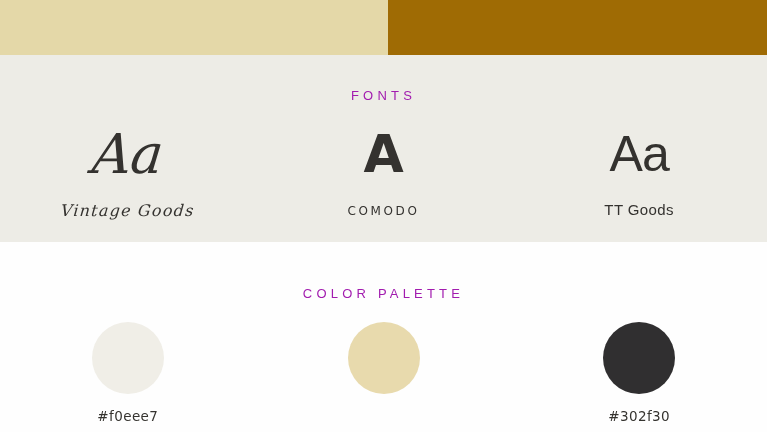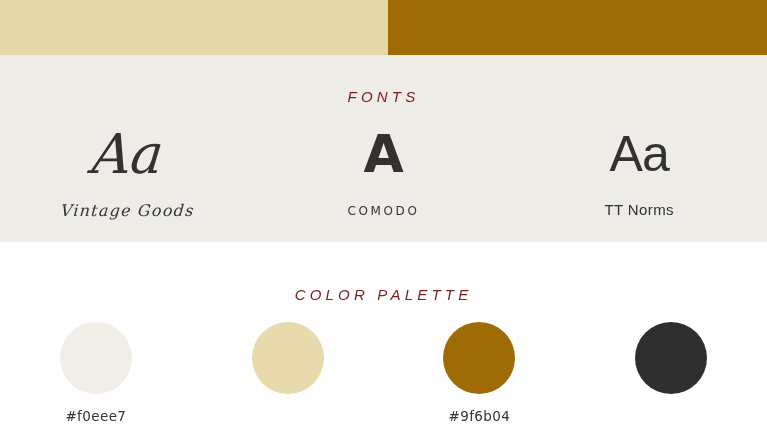--- a/index.html
+++ b/index.html
@@ -53,25 +53,24 @@
   .fonts-section {
     position: absolute;
     left: 0;
     top: 55px;
     width: 767px;
     height: 187px;
     background: #edece6;
   }
   .section-title {
     text-align: center;
-    color: #7f1d1d;
-    font-size: 15px;
+    color: #a21caf;
+    font-size: 13px;
     letter-spacing: 4.2px;
     font-weight: 400;
-    font-style: italic;
   }
   .fonts-title {
     position: absolute;
     left: 0;
     top: 33px;
     width: 767px;
   }
   .font-cols {
     position: absolute;
     left: 0;
@@ -216,21 +215,21 @@
         <div class="font-label">
           <span class="label-comodo">COMODO</span>
         </div>
       </div>
 
       <div class="font-col">
         <div class="font-glyph">
           <span class="glyph-light">Aa</span>
         </div>
         <div class="font-label">
-          <span class="label-norms">TT Norms</span>
+          <span class="label-norms">TT Goods</span>
         </div>
       </div>
 
     </div>
   </div>
 
   <div class="palette-section" style="background: rgb(254, 254, 254);">
 
     <div class="section-title palette-title">COLOR PALETTE</div>
 
@@ -238,26 +237,23 @@
 
       <div class="swatch-col">
         <div class="swatch-dot" style="background: rgb(240, 238, 231);"></div>
         <div class="swatch-hex">#f0eee7</div>
       </div>
 
       <div class="swatch-col">
         <div class="swatch-dot" style="background: rgb(232, 218, 173);"></div>
       </div>
 
-      <div class="swatch-col">
-        <div class="swatch-dot" style="background: rgb(159, 107, 4);"></div>
-        <div class="swatch-hex">#9f6b04</div>
-      </div>
 
       <div class="swatch-col">
         <div class="swatch-dot" style="background: rgb(48, 47, 48);"></div>
+        <div class="swatch-hex">#302f30</div>
       </div>
 
 
     </div>
   </div>
 
 </div>
 
 </body></html>

